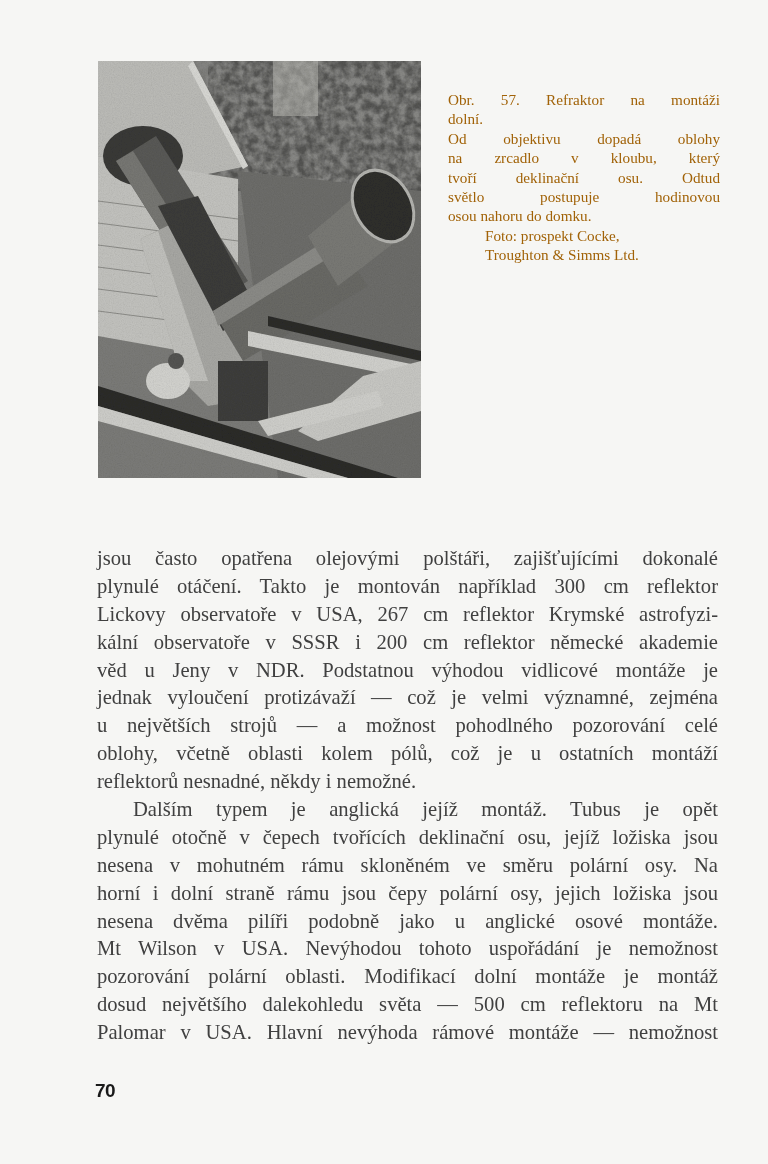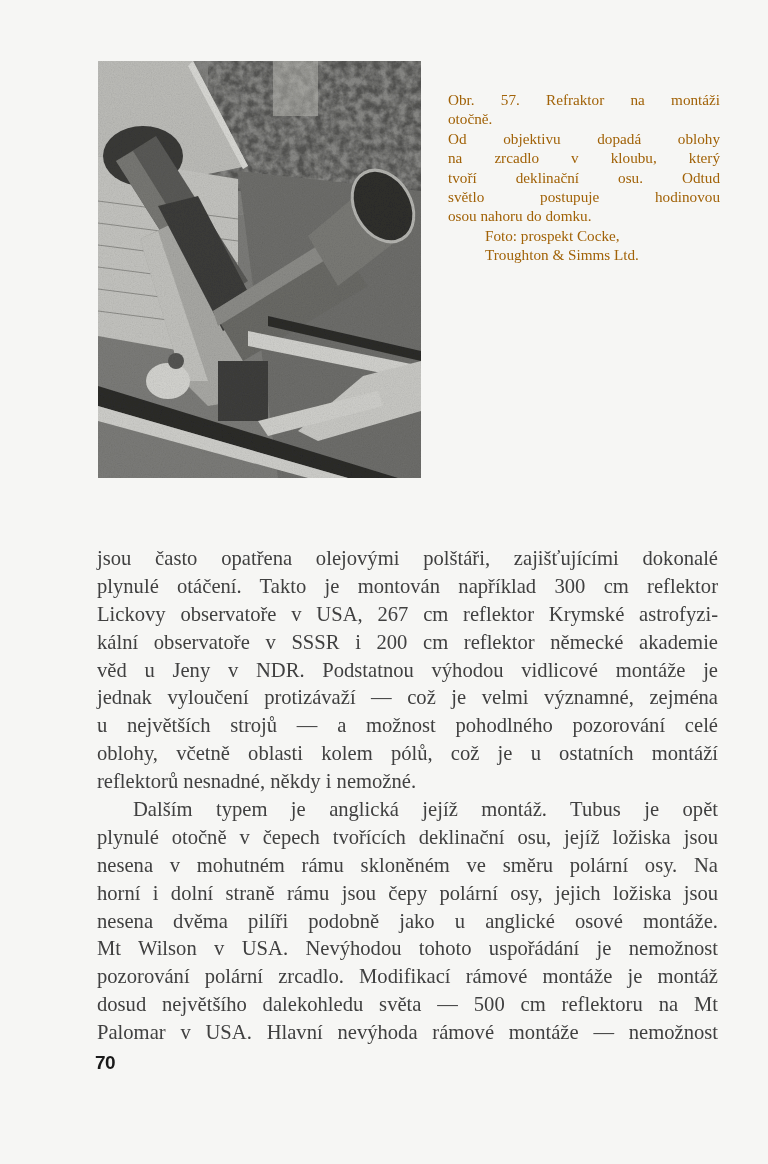--- a/index.html
+++ b/index.html
@@ -24,21 +24,21 @@
     .caption .cap-line.last { text-align-last: left; }
     .caption .credit { display: block; padding-left: 37px; white-space: nowrap; }
     .body-text {
       position: absolute; left: 97px; top: 545px; width: 621px;
       font-size: 20.6px; line-height: 27.9px; color: #404040;
     }
     .body-text .line { display: block; text-align: justify; text-align-last: justify; white-space: nowrap; height: 27.9px; }
     .body-text .line.last { text-align-last: left; }
     .body-text .line.indent { padding-left: 36px; }
     .page-number {
-      position: absolute; left: 95px; top: 1052px;
+      position: absolute; left: 95px; top: 1080px;
       font-family: "Liberation Sans", "DejaVu Sans", sans-serif;
       font-weight: bold; font-size: 19px; color: #1a1a1a; letter-spacing: -0.5px;
     }
   </style>
 </head>
 <body>
 
 <div class="page">
 
   <div class="photo">
@@ -106,21 +106,21 @@
         <polygon points="170,255 323,290 323,300 170,265" fill="#2c2c2a"></polygon>
         <polygon points="150,270 323,305 323,320 150,285" fill="#d2d2ce"></polygon>
         <polygon points="265,315 323,300 323,350 220,380 200,370" fill="#c9c9c5"></polygon>
         <polygon points="160,360 280,330 285,345 170,375" fill="#d0d0cc"></polygon>
       </g>
     </svg>
   </div>
 
   <div class="caption">
     <span class="cap-line">Obr. 57. Refraktor na montáži</span>
-    <span class="cap-line last">otočně.</span>
+    <span class="cap-line last">dolní.</span>
     <span class="cap-line">Od objektivu dopadá oblohy</span>
     <span class="cap-line">na zrcadlo v kloubu, který</span>
     <span class="cap-line">tvoří deklinační osu. Odtud</span>
     <span class="cap-line">světlo postupuje hodinovou</span>
     <span class="cap-line last">osou nahoru do domku.</span>
     <span class="credit">Foto: prospekt Cocke,</span>
     <span class="credit">Troughton &amp; Simms Ltd.</span>
   </div>
 
   <div class="body-text">
@@ -132,19 +132,19 @@
     <span class="line">jednak vyloučení protizávaží — což je velmi významné, zejména</span>
     <span class="line">u největších strojů — a možnost pohodlného pozorování celé</span>
     <span class="line">oblohy, včetně oblasti kolem pólů, což je u ostatních montáží</span>
     <span class="line last">reflektorů nesnadné, někdy i nemožné.</span>
     <span class="line indent">Dalším typem je anglická jejíž montáž. Tubus je opět</span>
     <span class="line">plynulé otočně v čepech tvořících deklinační osu, jejíž ložiska jsou</span>
     <span class="line">nesena v mohutném rámu skloněném ve směru polární osy. Na</span>
     <span class="line">horní i dolní straně rámu jsou čepy polární osy, jejich ložiska jsou</span>
     <span class="line">nesena dvěma pilíři podobně jako u anglické osové montáže.</span>
     <span class="line">Mt Wilson v USA. Nevýhodou tohoto uspořádání je nemožnost</span>
-    <span class="line">pozorování polární zrcadlo. Modifikací rámové montáže je montáž</span>
+    <span class="line">pozorování polární oblasti. Modifikací dolní montáže je montáž</span>
     <span class="line">dosud největšího dalekohledu světa — 500 cm reflektoru na Mt</span>
     <span class="line">Palomar v USA. Hlavní nevýhoda rámové montáže — nemožnost</span>
   </div>
 
   <div class="page-number">70</div>
 </div>
 
 </body></html>

